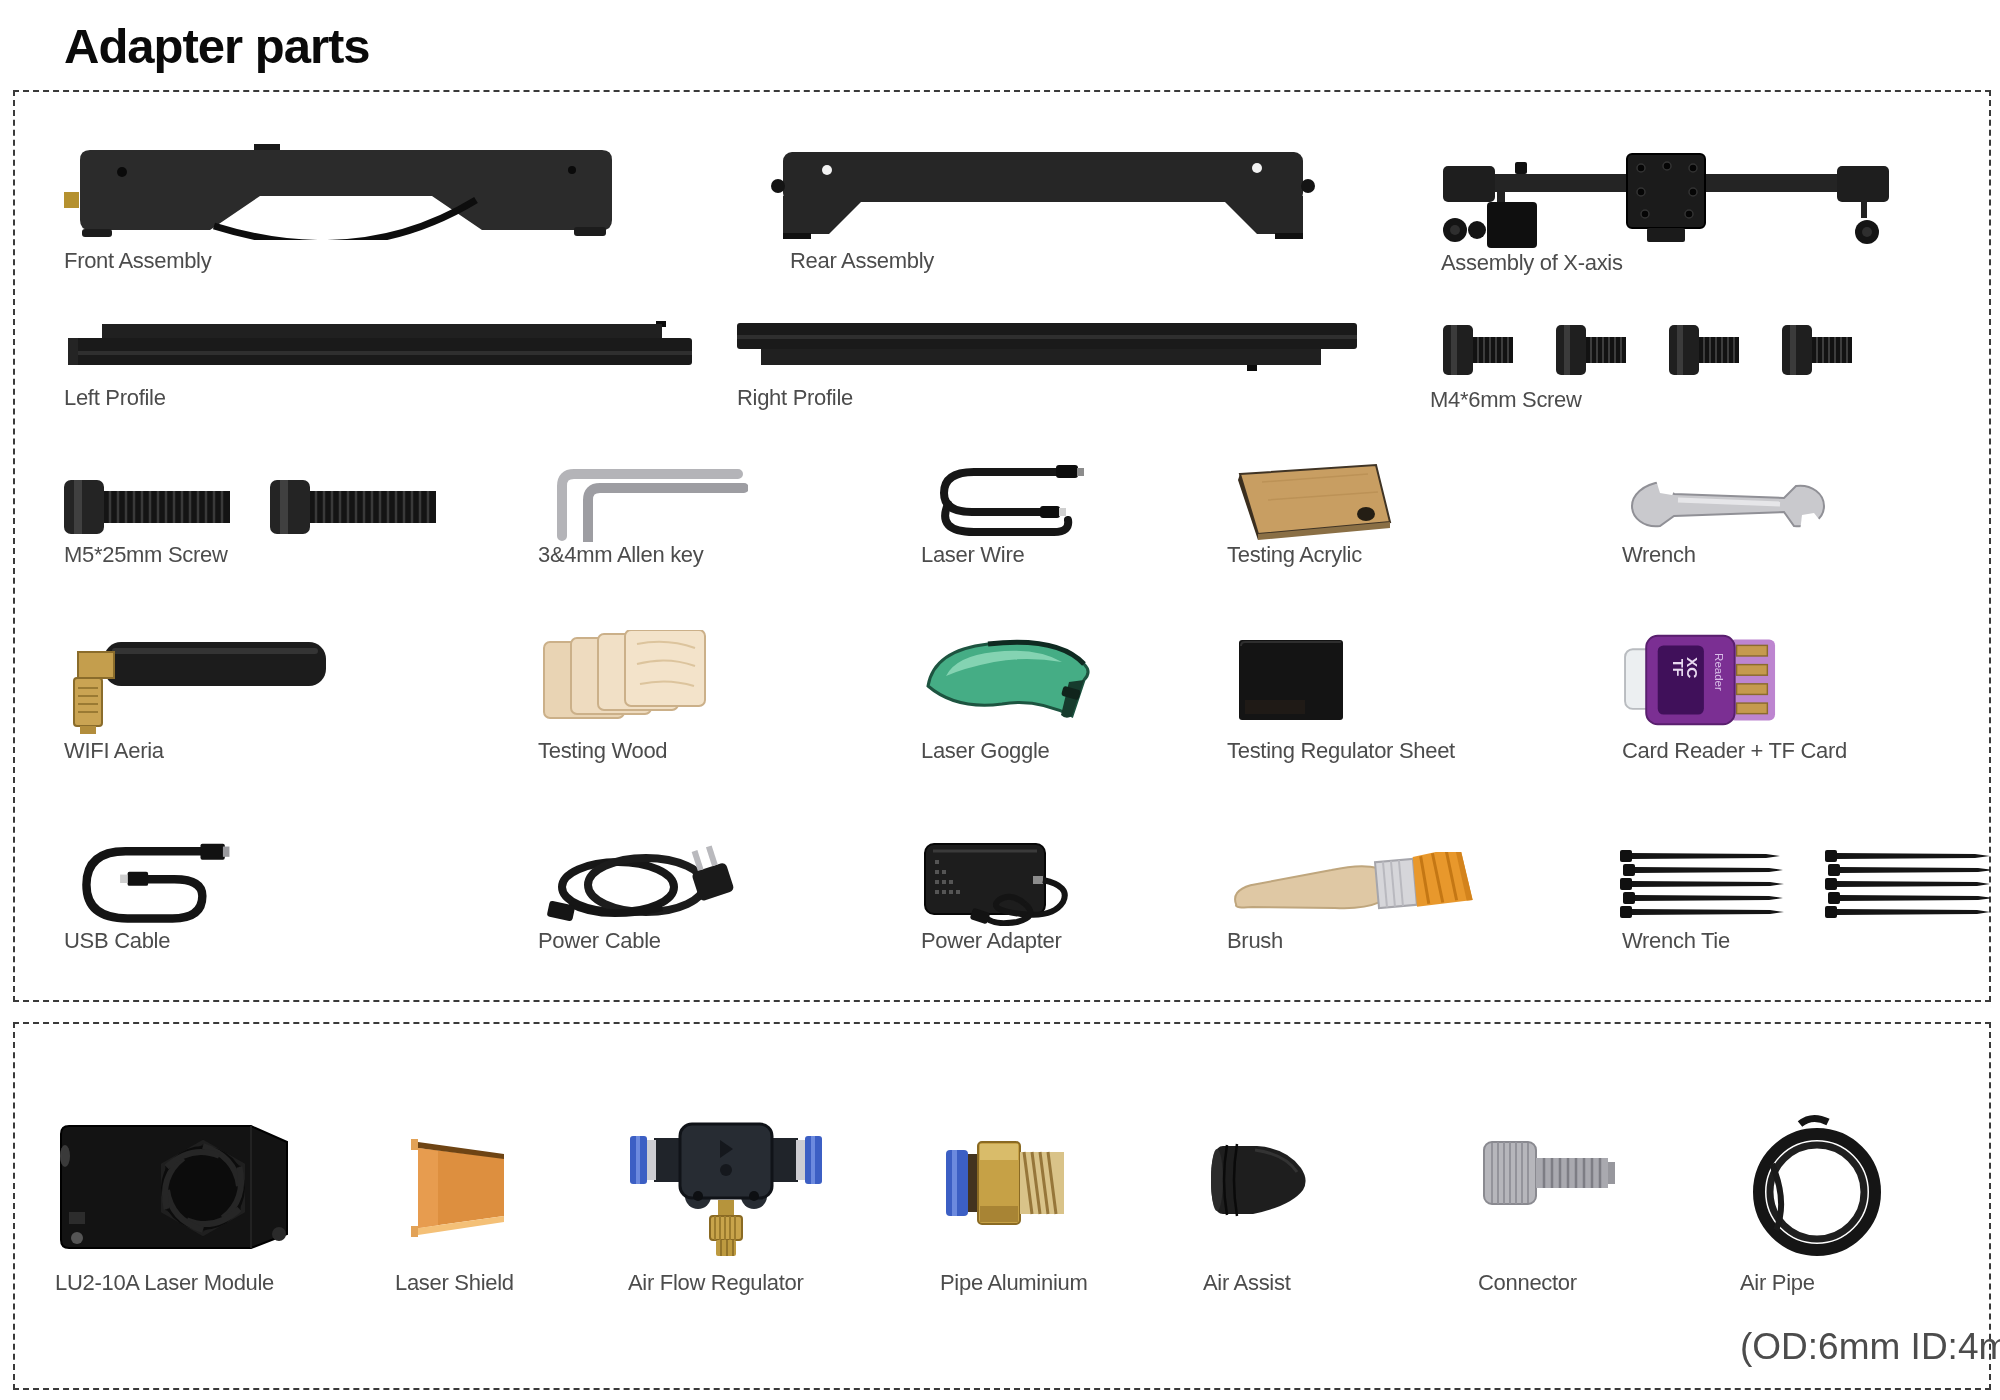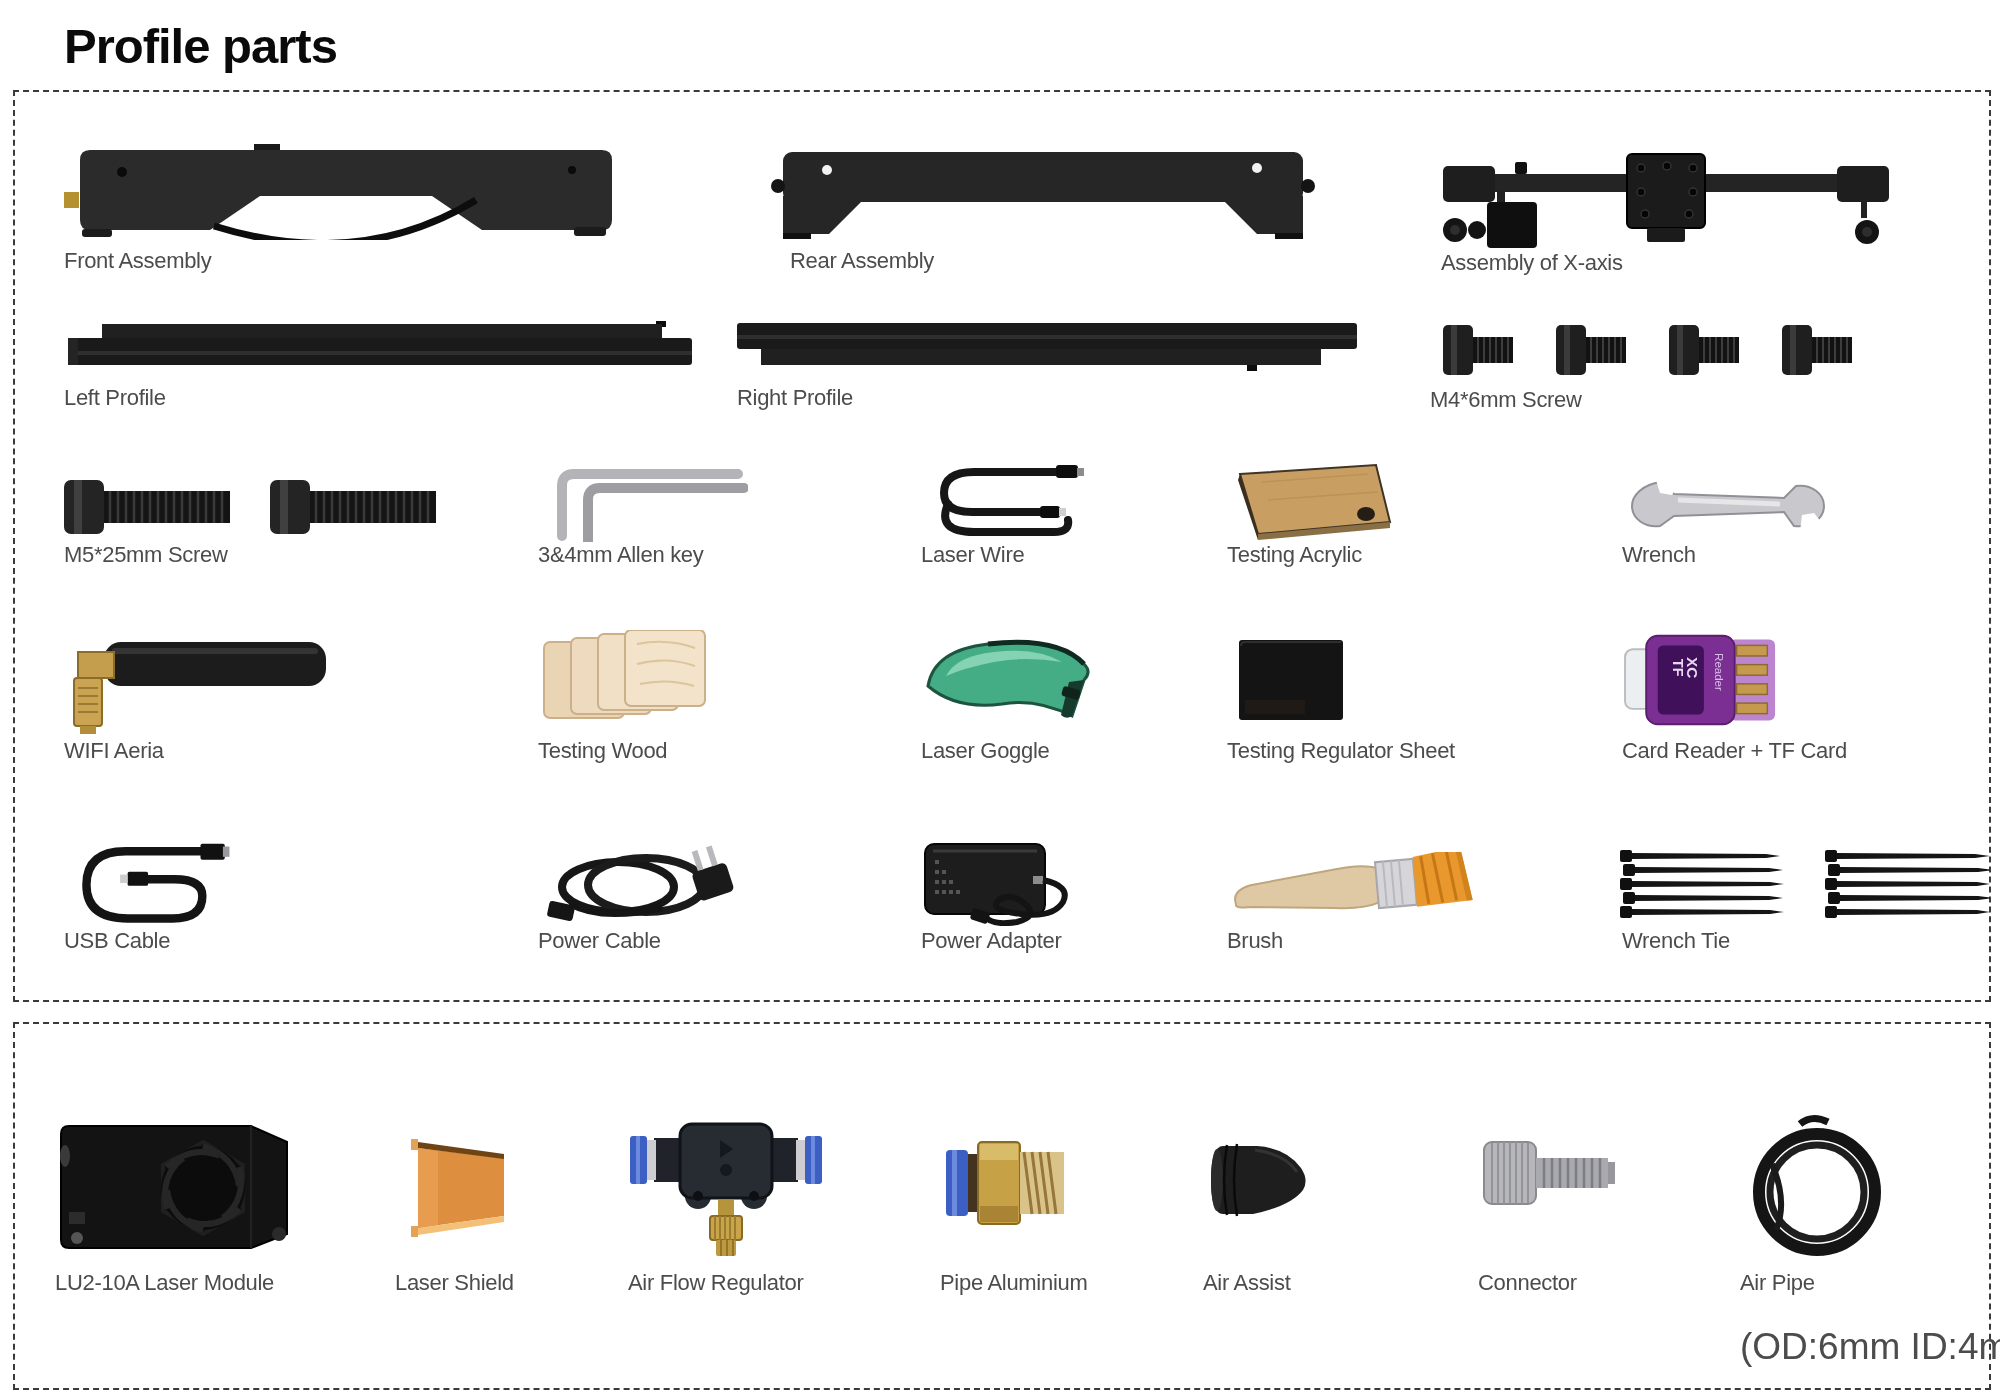--- a/index.html
+++ b/index.html
@@ -16,21 +16,21 @@
 </head>
 <body>
 
 <div id="canvas">
 
   
   <div class="box" style="left:13px;top:90px;width:1978px;height:912px"></div>
   <div class="box" style="left:13px;top:1022px;width:1978px;height:368px"></div>
 
   
-  <div class="sec-title" style="left:64px;top:18px">Profile parts</div>
+  <div class="sec-title" style="left:64px;top:18px">Adapter parts</div>
 
   
   <div class="item">
     <div class="art" style="left:64px;top:144px;width:564px;height:96px">
       <svg viewBox="0 0 564 96">
         <rect x="190" y="0" width="26" height="10" fill="#191919"></rect>
         <path d="M26,6 H538 q10,0 10,10 v60 q0,10 -10,10 H418 L368,52 H196 L146,86 H26 q-10,0 -10,-10 V16 q0,-10 10,-10 Z" fill="#2b2b2b"></path>
         <path d="M150,82 C240,110 330,106 412,56" stroke="#0d0d0d" stroke-width="7" fill="none"></path>
         <rect x="0" y="48" width="15" height="16" fill="#b5912f"></rect>
         <circle cx="58" cy="28" r="5" fill="#0a0a0a"></circle>

